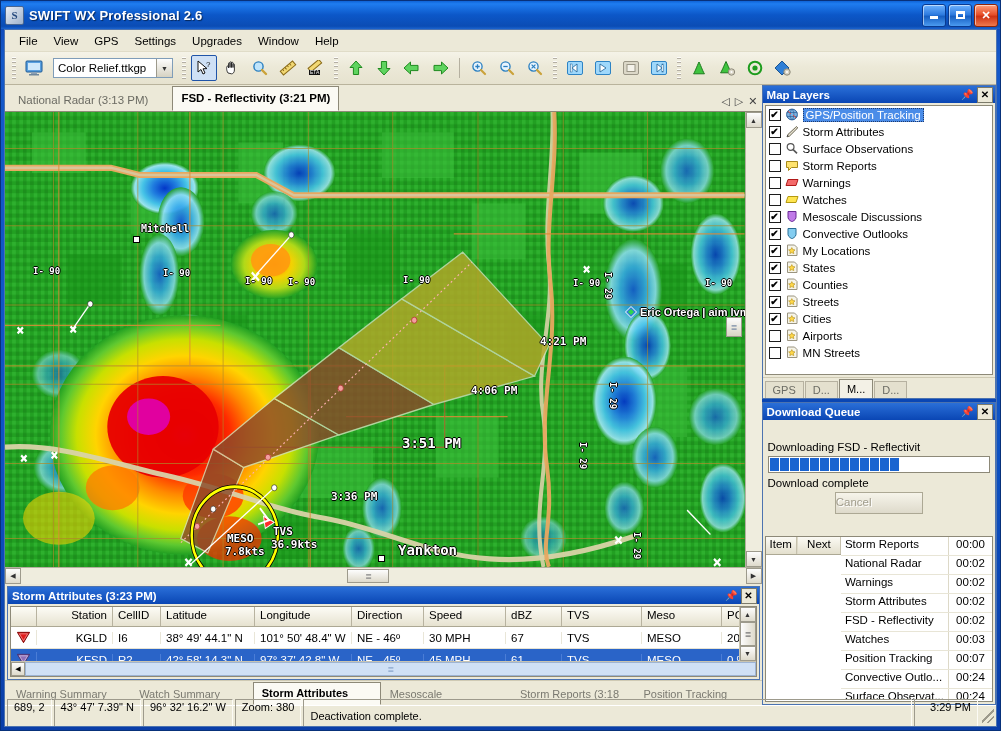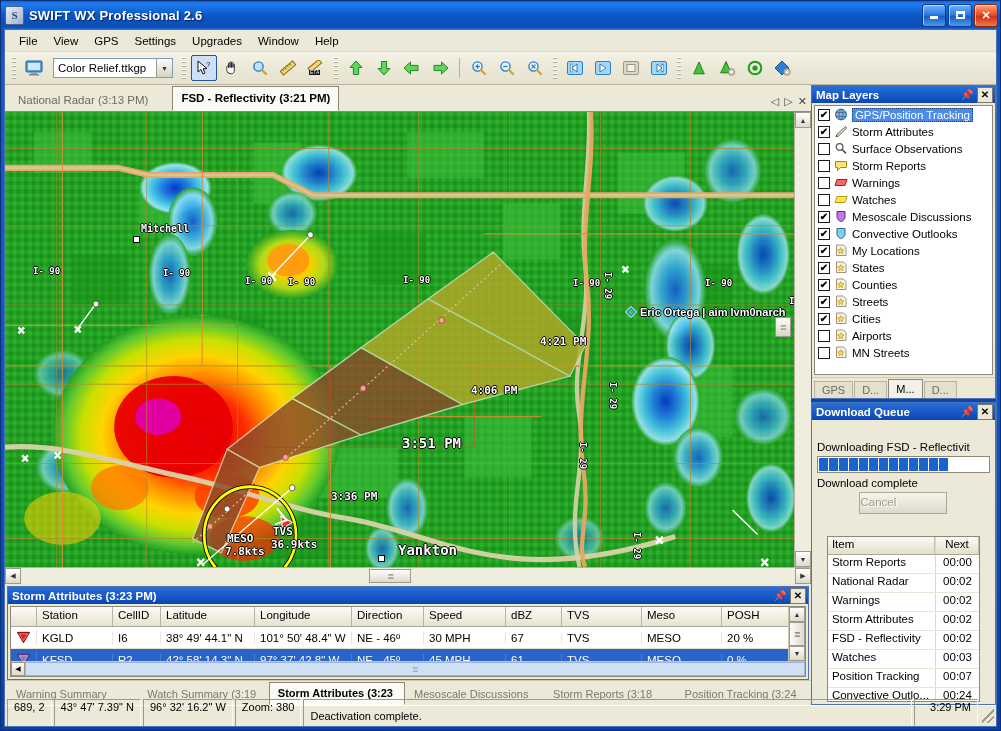--- a/index.html
+++ b/index.html
@@ -192,21 +192,21 @@
     height:17px;border:1px solid #8d8978;background:#fff;box-sizing:border-box;
     display:flex;align-items:center;padding:1px;gap:1px;overflow:hidden;
   }
   .progress i{display:block;width:9px;height:13px;background:#1a64d0;flex:0 0 9px;}
   .dlstatus{font-size:11.5px;margin:4px 0 3px;}
   .cancelbtn{
     display:block;margin:0 auto 3px;width:86px;height:20px;font-size:11.5px;color:#a09c8c;
     background:linear-gradient(180deg,#f6f4ea,#dedacb);border:1px solid #aca894;
     text-align:left;line-height:19px;text-shadow:1px 1px 0 #fff;
   }
-  .qtable{flex:1;margin:0 15px 2px;border:1px solid #8d8978;background:#fff;overflow:hidden;display:flex;flex-direction:column;min-height:0;}
+  .qtable{flex:1;margin:0 2px 2px;border:1px solid #8d8978;background:#fff;overflow:hidden;display:flex;min-height:0;}
   .qhead{display:flex;height:17px;flex:0 0 17px;background:linear-gradient(180deg,#fbfaf4,#e3dfcd);border-bottom:1px solid #aca894;}
   .qhead div{font-size:11.5px;padding:1px 4px;border-right:1px solid #c6c1ad;box-sizing:border-box;}
   .qrow{display:flex;height:18px;border-bottom:1px solid #e8e5d6;}
   .qrow div{font-size:11.5px;padding:1px 4px;box-sizing:border-box;white-space:nowrap;overflow:hidden;}
   .qc1{flex:1;}
   .qc2{flex:0 0 44px;text-align:center;border-left:1px solid #ddd9c8;}
   
   #stormpanel{flex:0 0 92px;margin:2px 2px 0;display:flex;flex-direction:column;}
   .gridwrap{flex:1;display:flex;flex-direction:column;background:#fff;border:1px solid #8d8978;margin:2px;min-height:0;}
   .gridmain{flex:1;display:flex;min-height:0;overflow:hidden;}
@@ -214,21 +214,21 @@
   .ghead{display:flex;height:19px;flex:0 0 19px;background:linear-gradient(180deg,#fdfcf6,#e6e2d0);border-bottom:1px solid #aca894;}
   .ghead div{
     font-size:11.5px;padding:2px 5px;box-sizing:border-box;border-right:1px solid #b8b3a0;
     white-space:nowrap;overflow:hidden;
   }
   .grow{display:flex;height:21px;flex:0 0 21px;align-items:center;border-bottom:1px solid #e6e3d4;}
   .grow.sel{background:#2a64c8;color:#fff;}
   .grow > div{font-size:11.5px;padding:0 5px;box-sizing:border-box;white-space:nowrap;overflow:hidden;border-right:1px solid #e9e6d8;}
   .grow.sel > div{border-right:1px solid #4a7dd6;}
   .c-ic{flex:0 0 26px;display:flex;align-items:center;justify-content:center;}
-  .c-st{flex:0 0 76px;} .c-cid{flex:0 0 48px;} .c-lat{flex:0 0 94px;} .c-lon{flex:0 0 97px;}
+  .c-st{flex:0 0 76px;text-align:right;} .c-cid{flex:0 0 48px;} .c-lat{flex:0 0 94px;} .c-lon{flex:0 0 97px;}
   .c-dir{flex:0 0 72px;} .c-spd{flex:0 0 82px;} .c-dbz{flex:0 0 56px;} .c-tvs{flex:0 0 80px;}
   .c-mes{flex:0 0 80px;} .c-psh{flex:0 0 74px;} .c-p{flex:1;min-width:8px;}
   .ghscroll{height:14px;flex:0 0 14px;display:flex;align-items:center;background:#eceade;border-top:1px solid #c9c4b0;}
   .ghscroll .ha{width:14px;height:14px;background:linear-gradient(180deg,#fdfdfd,#dedacb);border:1px solid #9d9a8c;box-sizing:border-box;display:flex;align-items:center;justify-content:center;font-size:7px;}
   .ghscroll .ht{flex:1;height:14px;background:#cfe0f5;border:1px solid #9db4d4;box-sizing:border-box;display:flex;align-items:center;justify-content:center;font-size:8px;color:#8aa6cc;letter-spacing:-1px;}
   .gvscroll{flex:0 0 16px;display:flex;flex-direction:column;background:#f1efe2;border-left:1px solid #c9c4b0;}
   
   #bottomtabs{
     height:24px;flex:0 0 24px;display:flex;align-items:flex-end;background:#ece9d8;
     padding:0 2px;border-top:1px solid #cfcab4;

